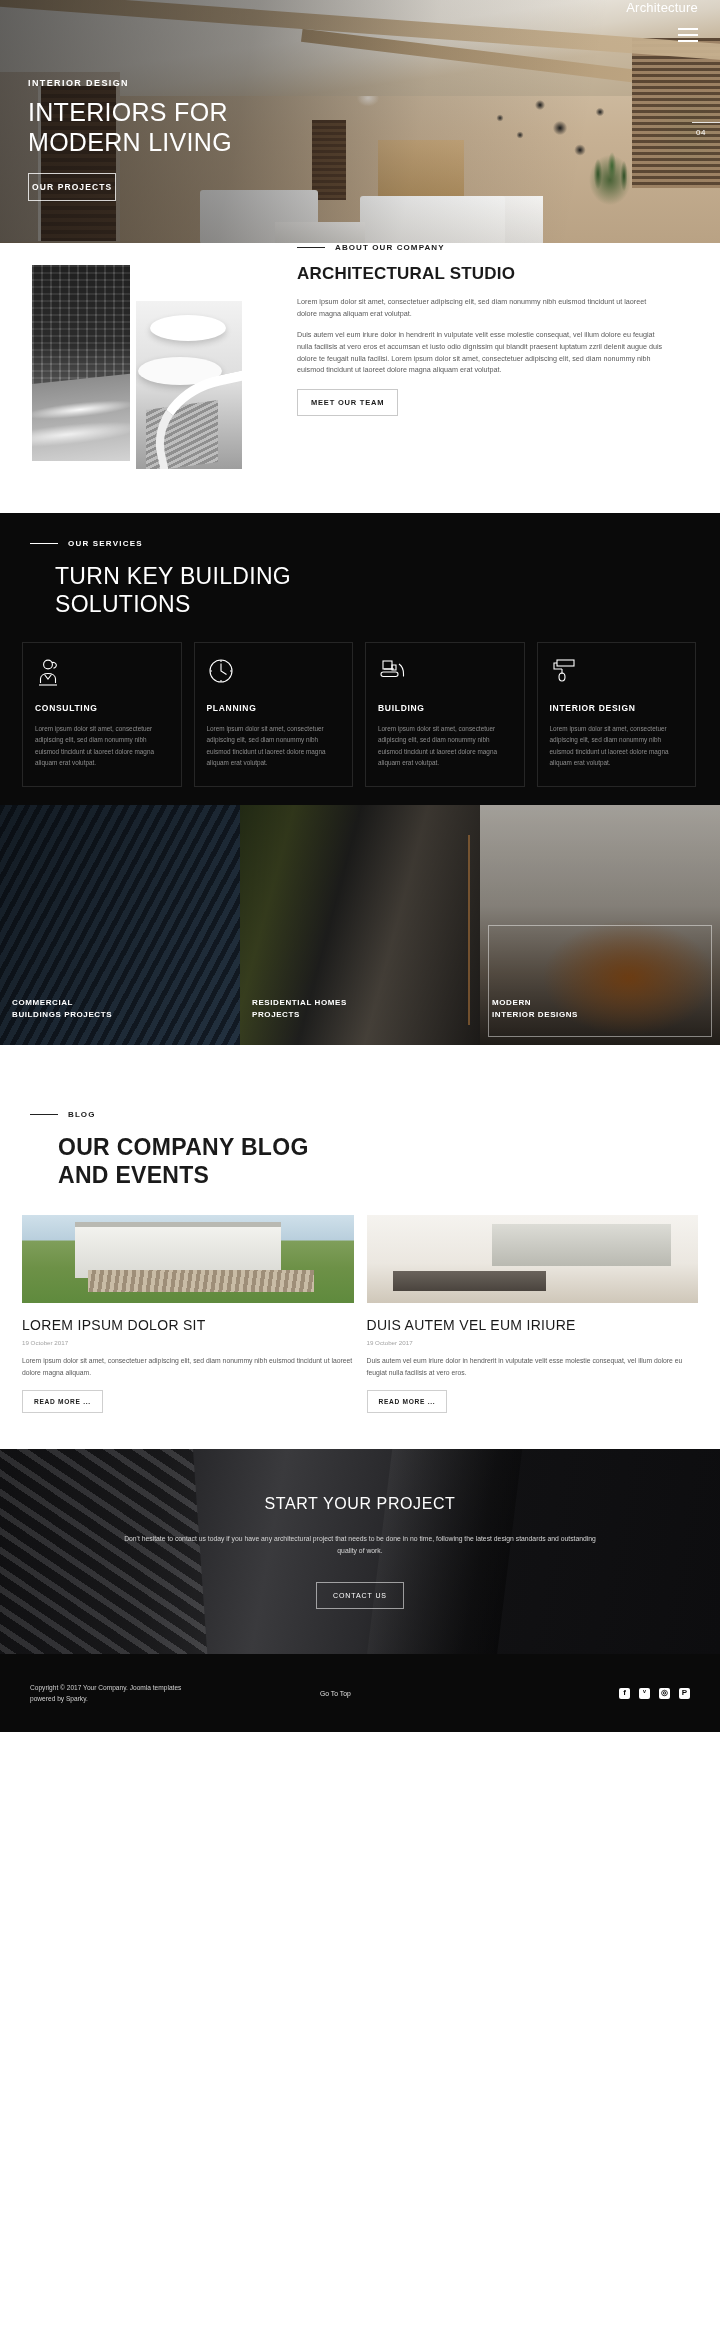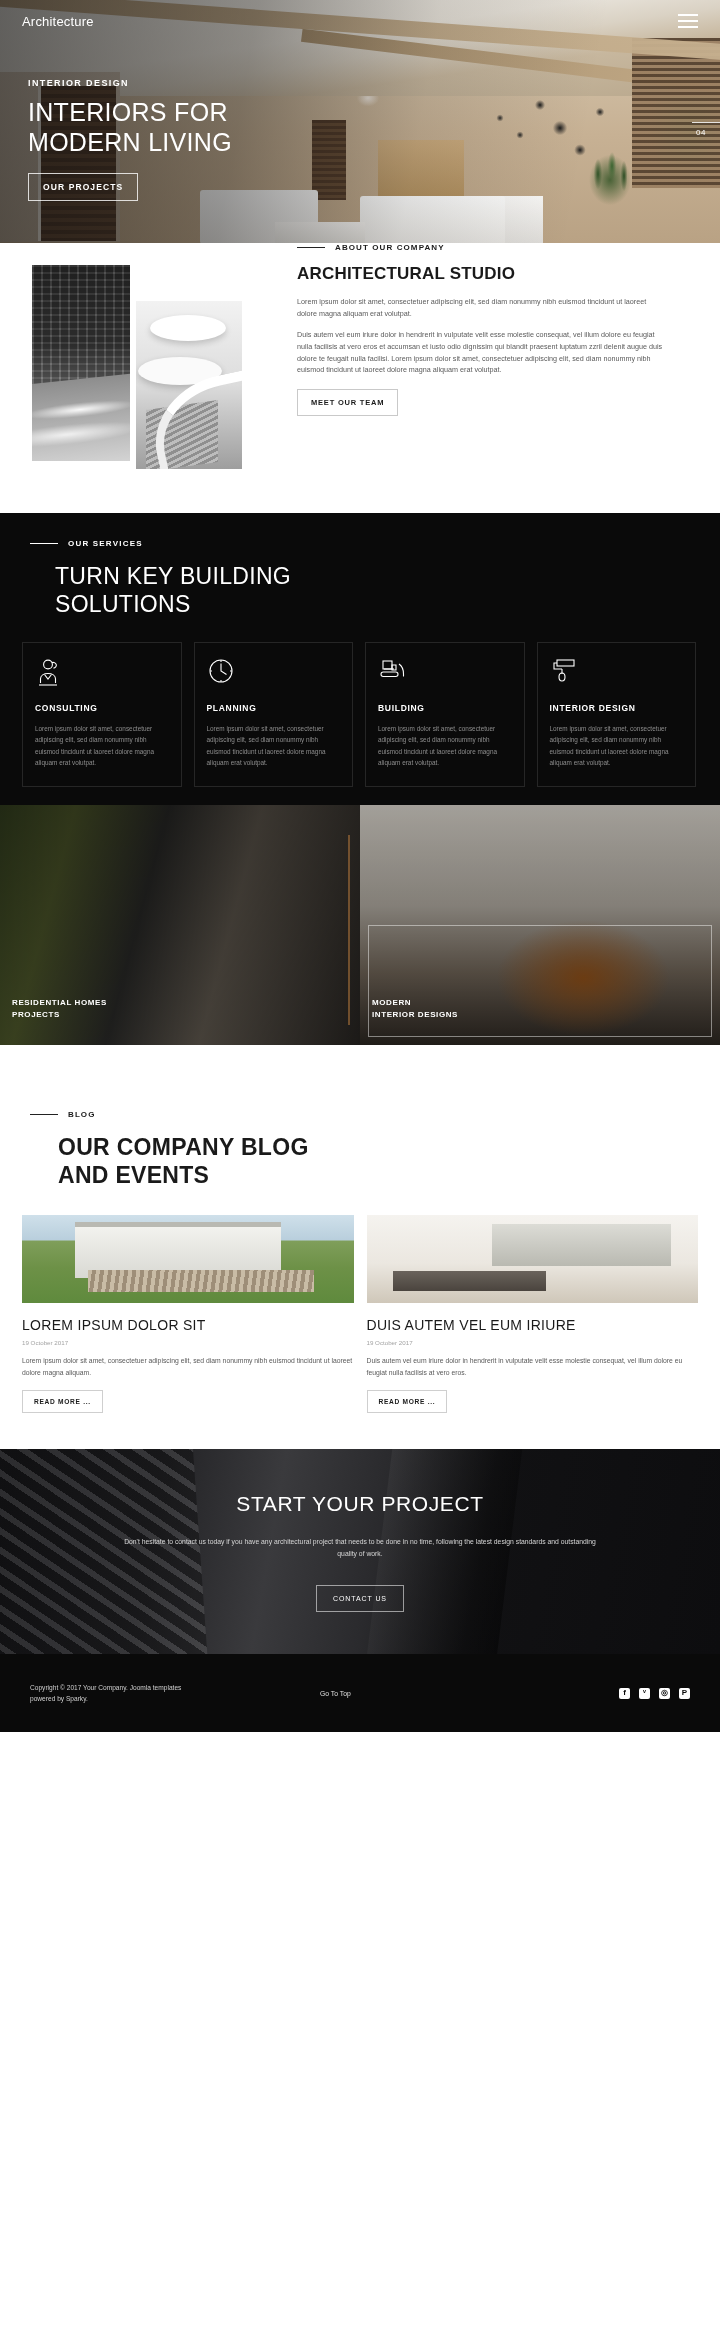--- a/index.html
+++ b/index.html
@@ -107,22 +107,22 @@
     position: absolute; right: 0; top: 38px; width: 88px; height: 150px;
     background: repeating-linear-gradient(180deg, rgba(80,60,42,.9) 0 3px, rgba(150,122,92,.85) 3px 6px);
   }
   .hero-shade {
     position: absolute; inset: 0;
     background: linear-gradient(100deg, rgba(10,10,10,.62) 0%, rgba(15,15,15,.42) 34%, rgba(20,20,20,.12) 58%, rgba(0,0,0,0) 80%);
   }
 
   .topbar {
     position: absolute; left:0; top:0; width:720px; height: 42px;
-    display:flex; align-items:center; justify-content:space-between;
-    padding: 0 22px; z-index: 6;
+    display:flex; align-items:flex-end; justify-content:space-between;
+    padding: 0 22px; z-index: 6; flex-direction: column;
   }
   .brand {
     color:#fff; font-size: 13px; letter-spacing: .2px; font-weight: 400;
   }
   .burger { width: 20px; height: 14px; display:flex; flex-direction:column; justify-content:space-between; cursor:pointer;}
   .burger span { display:block; height:2px; background:#fff; width:100%; }
 
   .hero-content {
     position:absolute; left: 28px; top: 78px; z-index: 5;
   }
@@ -130,21 +130,21 @@
     color:#fff; font-size: 9px; letter-spacing: 1.4px; font-weight: 700;
     margin-bottom: 10px;
   }
   .hero-title {
     color:#fff; font-size: 25px; line-height: 1.18; font-weight: 300;
     letter-spacing: .3px; margin-bottom: 16px; white-space: pre-line;
   }
   .hero-btn {
     display:inline-block; color:#fff; border: 1px solid rgba(255,255,255,.8);
     font-size: 8.5px; letter-spacing: 1.1px; font-weight: 600;
-    padding: 8px 14px; background: transparent; cursor:pointer;
+    padding: 8px 3px; background: transparent; cursor:pointer;
   }
   .hero-num {
     position: absolute; right: 14px; top: 128px; color: #fff; font-size: 8px; z-index:5;
     letter-spacing: .5px;
   }
   .hero-num::before {
     content:""; position:absolute; left: -4px; top: -6px; width: 34px; height: 1px;
     background: rgba(255,255,255,.85);
   }
 
@@ -350,21 +350,21 @@
     background: repeating-linear-gradient(38deg, rgba(255,255,255,.09) 0 6px, rgba(0,0,0,.32) 6px 16px);
     transform: rotate(-4deg);
   }
   .cta::after {
     content:""; position:absolute; left: 380px; top:-30px; width: 130px; height: 260px;
     background: linear-gradient(96deg, rgba(255,255,255,.05), rgba(0,0,0,.45));
     transform: skewX(-7deg);
   }
   .cta-inner { position:relative; z-index:3; text-align:center; width: 480px; }
   .cta-title {
-    color:#fff; font-size: 21px; font-weight: 300; letter-spacing: .6px; margin-bottom: 20px;
+    color:#fff; font-size: 16px; font-weight: 300; letter-spacing: .6px; margin-bottom: 20px;
   }
   .cta-text { color:#d6d6d6; font-size: 6.8px; line-height: 1.8; margin-bottom: 24px; }
   .btn-cta {
     display:inline-block; border:1px solid rgba(255,255,255,.55); color:#fff;
     font-size: 7px; letter-spacing: .9px; padding: 9px 16px; background:transparent; cursor:pointer;
   }
 
   
   .footer {
     width:720px; background:#0a0a0a; color:#cfcfcf; height: 78px;
@@ -498,20 +498,24 @@
           <ellipse cx="12" cy="20" rx="3" ry="4"></ellipse>
         </svg>
       </div>
       <div class="svc-title">INTERIOR DESIGN</div>
       <div class="svc-body">Lorem ipsum dolor sit amet, consectetuer adipiscing elit, sed diam nonummy nibh euismod tincidunt ut laoreet dolore magna aliquam erat volutpat.</div>
     </div>
   </div>
 </section>
 
 <section class="gallery">
+  <div class="gal gal1">
+    <div class="gal-label">COMMERCIAL
+BUILDINGS PROJECTS</div>
+  </div>
   <div class="gal gal2">
     <div class="gal-label">RESIDENTIAL HOMES
 PROJECTS</div>
   </div>
   <div class="gal gal3">
     <div class="gal-label">MODERN
 INTERIOR DESIGNS</div>
   </div>
 </section>
 

